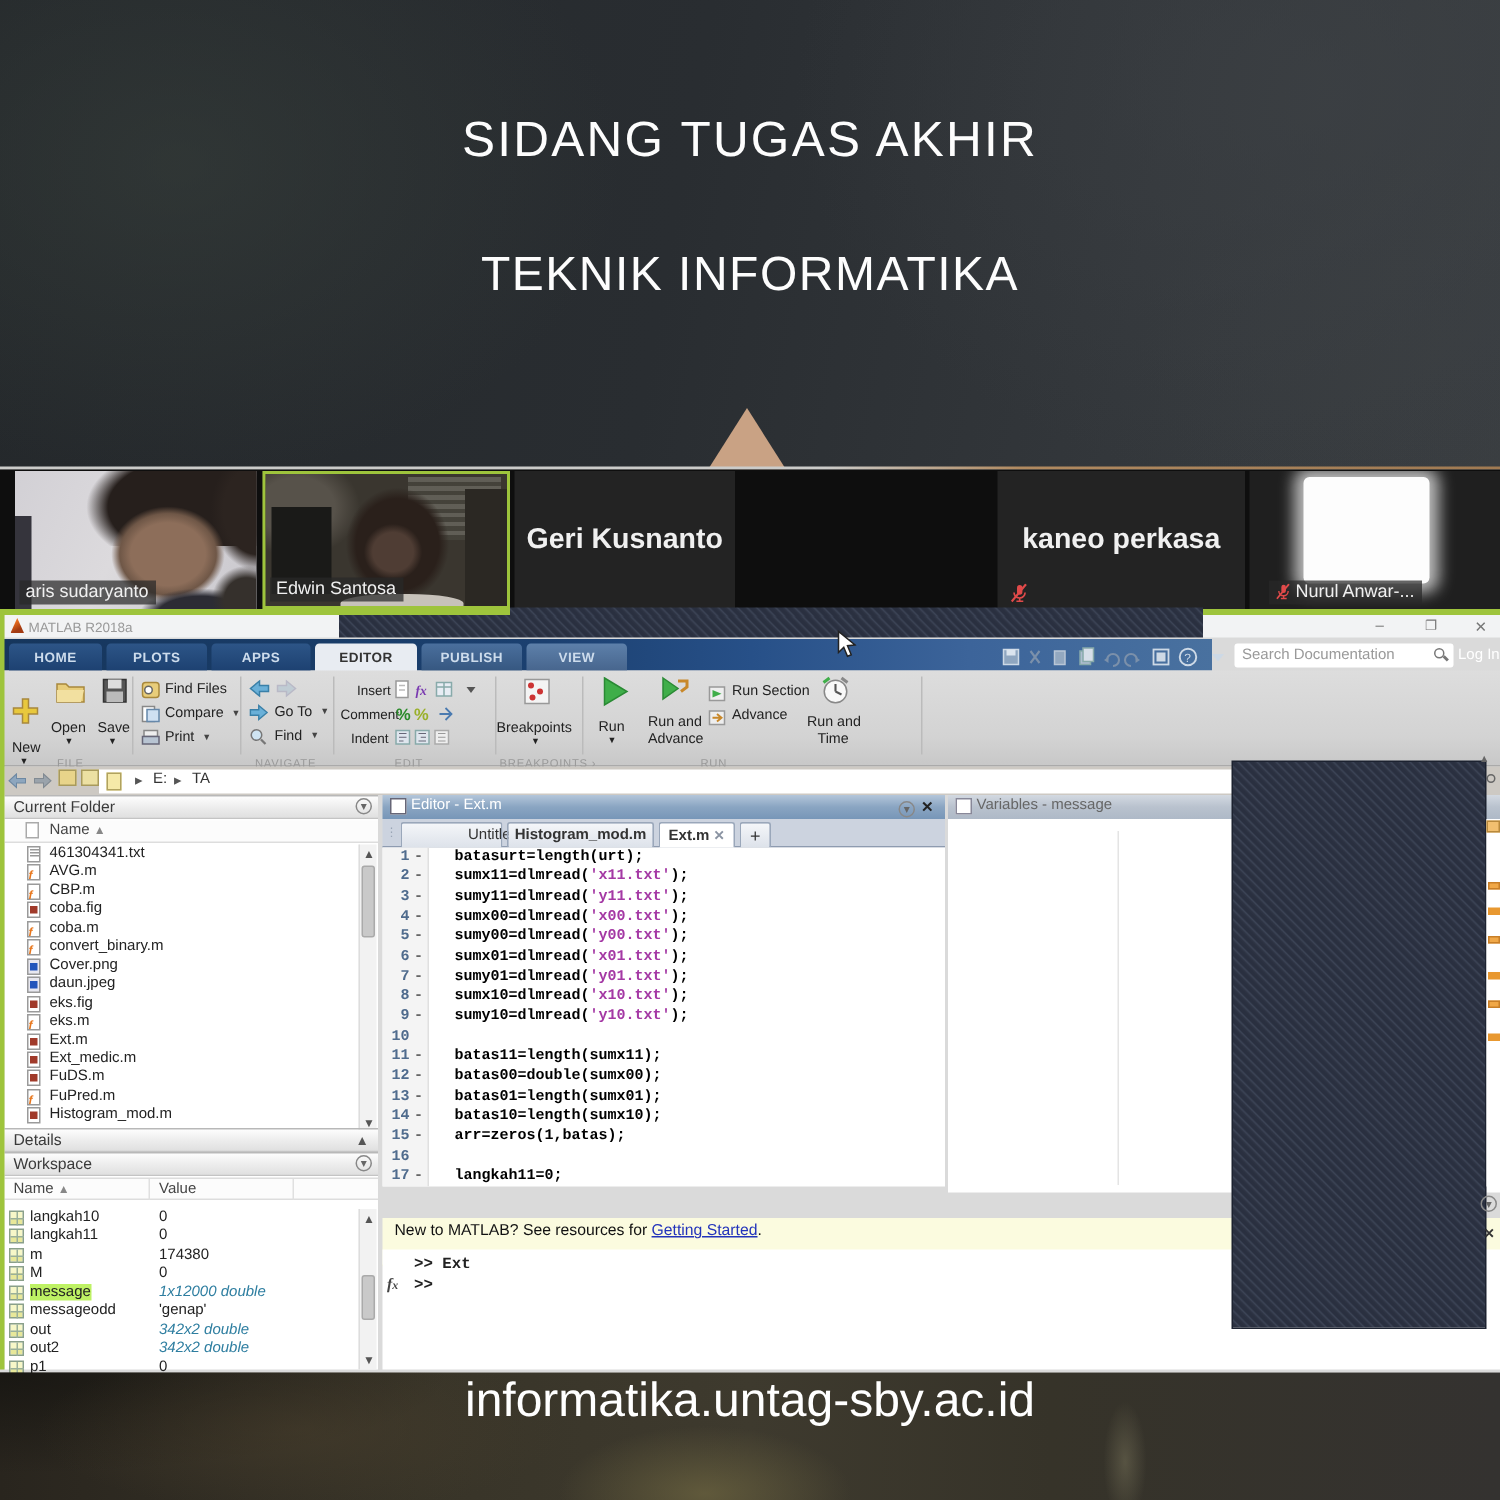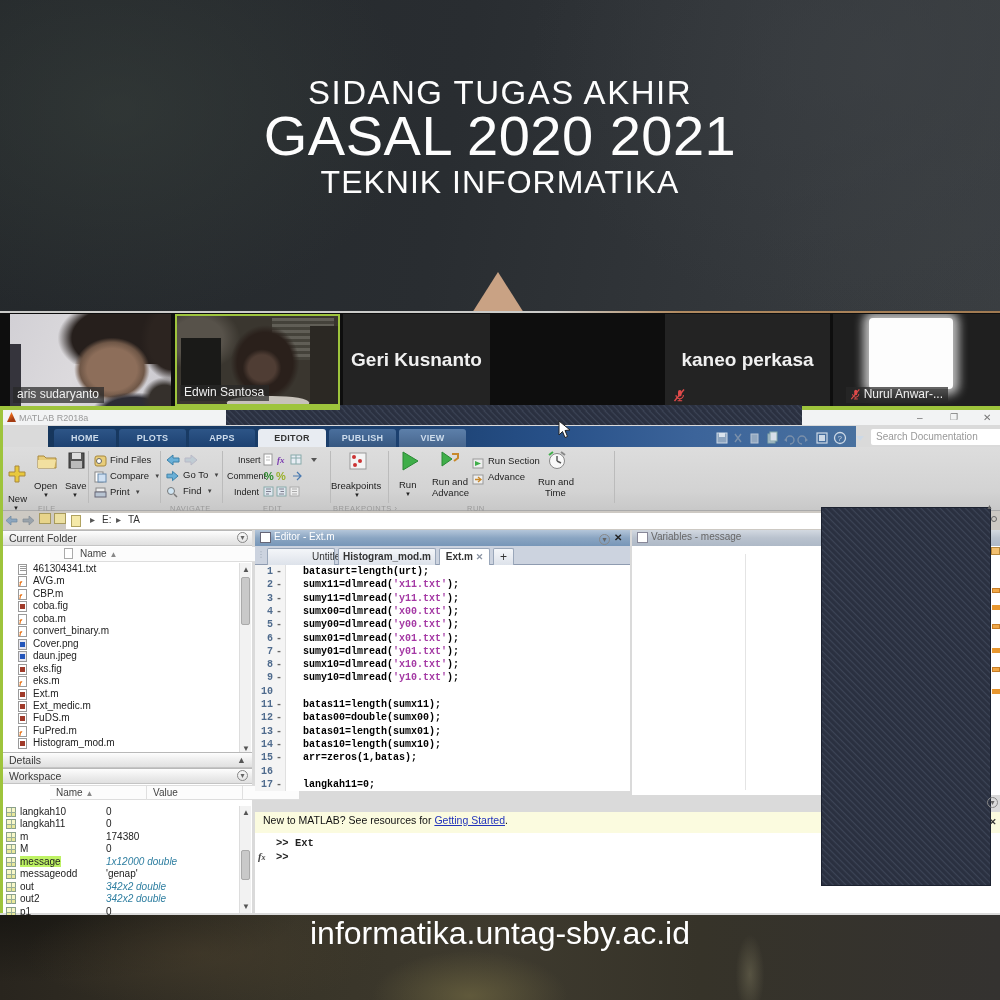--- a/index.html
+++ b/index.html
@@ -41,21 +41,21 @@
   .mlogo { position:absolute; top:5px; left:7px; width:9px; height:10px;
     background:linear-gradient(150deg,#e96b1c 30%,#a33b12 70%); clip-path:polygon(50% 0, 100% 100%, 0 100%); }
   .winbtns { position:absolute; top:5px; left:917px; width:80px; font-size:10px; color:#777; }
   .stripedbarA { position:absolute; top:3px; left:226px; width:576px; height:15px;
     background:repeating-linear-gradient(45deg, #2a3040 0 1.5px, #2e3444 2.5px, #3c4456 3.5px, #2a3040 4.5px); z-index:6; }
   .stripedbarB { position:absolute; top:-2px; left:340px; width:462px; height:6px;
     background:repeating-linear-gradient(45deg, #2a3040 0 1.5px, #2e3444 2.5px, #3c4456 3.5px, #2a3040 4.5px); z-index:6; }
 
   
   .tabrow { position:absolute; top:19px; left:0; width:808px; height:21px;
-    background:linear-gradient(90deg,#16365c 0%, #1b4070 45%, #275088 62%, #3c649a 80%, #49719f 100%);margin-left:48px; }
+    background:linear-gradient(90deg,#16365c 0%, #1b4070 45%, #275088 62%, #3c649a 80%, #49719f 100%); }
   .mtab { position:absolute; top:3px; height:19px; line-height:19px; text-align:center;
     font-size:9px; font-weight:bold; color:#cddcec; letter-spacing:.3px;
     background:linear-gradient(180deg,#2d5587,#1c4070); border-radius:3px 3px 0 0; }
   .mtab.sel { background:#e8ecf2; color:#333; }
   .searchbox { position:absolute; top:3px; left:823px; width:146px; height:16px; background:#fff; border-radius:2px;
     font-size:10px; color:#999; line-height:16px; padding-left:5px; }
   .sbmag { position:absolute; top:6px; left:956px; width:7px; height:7px; border:1.5px solid #777; border-radius:50%; }
   .sbmag::after { content:""; position:absolute; left:5px; top:5px; width:4px; height:1.5px; background:#777; transform:rotate(45deg); }
   .login { position:absolute; top:5px; left:972px; color:#fff; font-size:10px; white-space:nowrap; }
   .qicons { position:absolute; top:5px; left:668px; width:152px; height:14px; color:#b8c6d8; font-size:10px; }
@@ -75,21 +75,21 @@
   .crumb { position:absolute; top:2px; left:63px; width:920px; height:16px; background:#fff; font-size:10px; color:#333; }
   .mag2 { position:absolute; top:5px; left:988px; width:6px; height:6px; border:1.5px solid #666; border-radius:50%; }
 
   
   .panelL { position:absolute; top:123px; left:3px; width:249px; height:383px; background:#fff; }
   .ptitle { position:absolute; left:0; width:249px; height:16px; background:linear-gradient(180deg,#fdfdfd,#ececec 55%,#e0e0e0);
     border-top:1px solid #b8b8b8; border-bottom:1px solid #c4c4c4; font-size:10.5px; color:#3a3a3a; padding:1px 0 0 6px; }
   .circbtn { position:absolute; width:11px; height:11px; border:1px solid #888; border-radius:50%; color:#666;
     font-size:8px; line-height:9px; text-align:center; }
   .fhdr { position:absolute; top:17px; left:0; width:249px; height:15px; background:#fcfcfc; border-bottom:1px solid #ddd;
-    font-size:10px; color:#444;margin-left:47px; }
+    font-size:10px; color:#444; }
   .frow { position:absolute; left:0; width:232px; height:12.45px; font-size:10px; color:#222; white-space:nowrap; }
   .ficon { position:absolute; left:15px; width:9px; height:11px; background:#fff; border:1px solid #9a9a9a; }
   .ficon i { position:absolute; font-style:normal; }
   .fname { position:absolute; left:30px; top:0px; }
   .scroll { position:absolute; background:#f2f2f2; border-left:1px solid #ddd; }
   .sthumb { position:absolute; left:1px; width:9px; background:#c9c9c9; border:1px solid #aaa; border-radius:2px; }
   .sarrow { position:absolute; left:1px; width:10px; font-size:8px; color:#555; text-align:center; }
 
   
   .wrow { position:absolute; left:0; width:232px; height:12.45px; font-size:10px; color:#222; white-space:nowrap; }
@@ -147,21 +147,20 @@
       radial-gradient(400px 90px at 0% 0%, rgba(18,17,14,.7), rgba(18,17,14,0) 75%),
       linear-gradient(90deg, #29251e 0%, #383428 28%, #3e3a2e 50%, #363329 70%, #343230 100%);
   }
   .weburl { position:absolute; top:0px; width:100%; text-align:center; color:#fff; font-size:32px; }
 </style>
 </head>
 <body>
 
   <div class="top">
     <div class="t1">SIDANG TUGAS AKHIR</div>
-    <div class="t2">GASAL 2020 2021</div>
     <div class="t3">TEKNIK INFORMATIKA</div>
     <div class="tri"></div>
   </div>
   <div class="topline"></div>
 
   <div class="strip" id="strip">
 
     <div class="tile" style="left:10px; width:161px; background:linear-gradient(115deg,#d2d0d5 0%,#dcdadd 45%,#c9c7cd 100%);">
       <div class="abs" style="left:0; top:30px; width:11px; height:62px; background:#35343c;"></div>
       <div class="abs" style="left:38px; top:-22px; width:150px; height:72px; background:radial-gradient(60% 75% at 52% 64%, #261f1c 60%, rgba(38,31,28,0) 76%);"></div>

